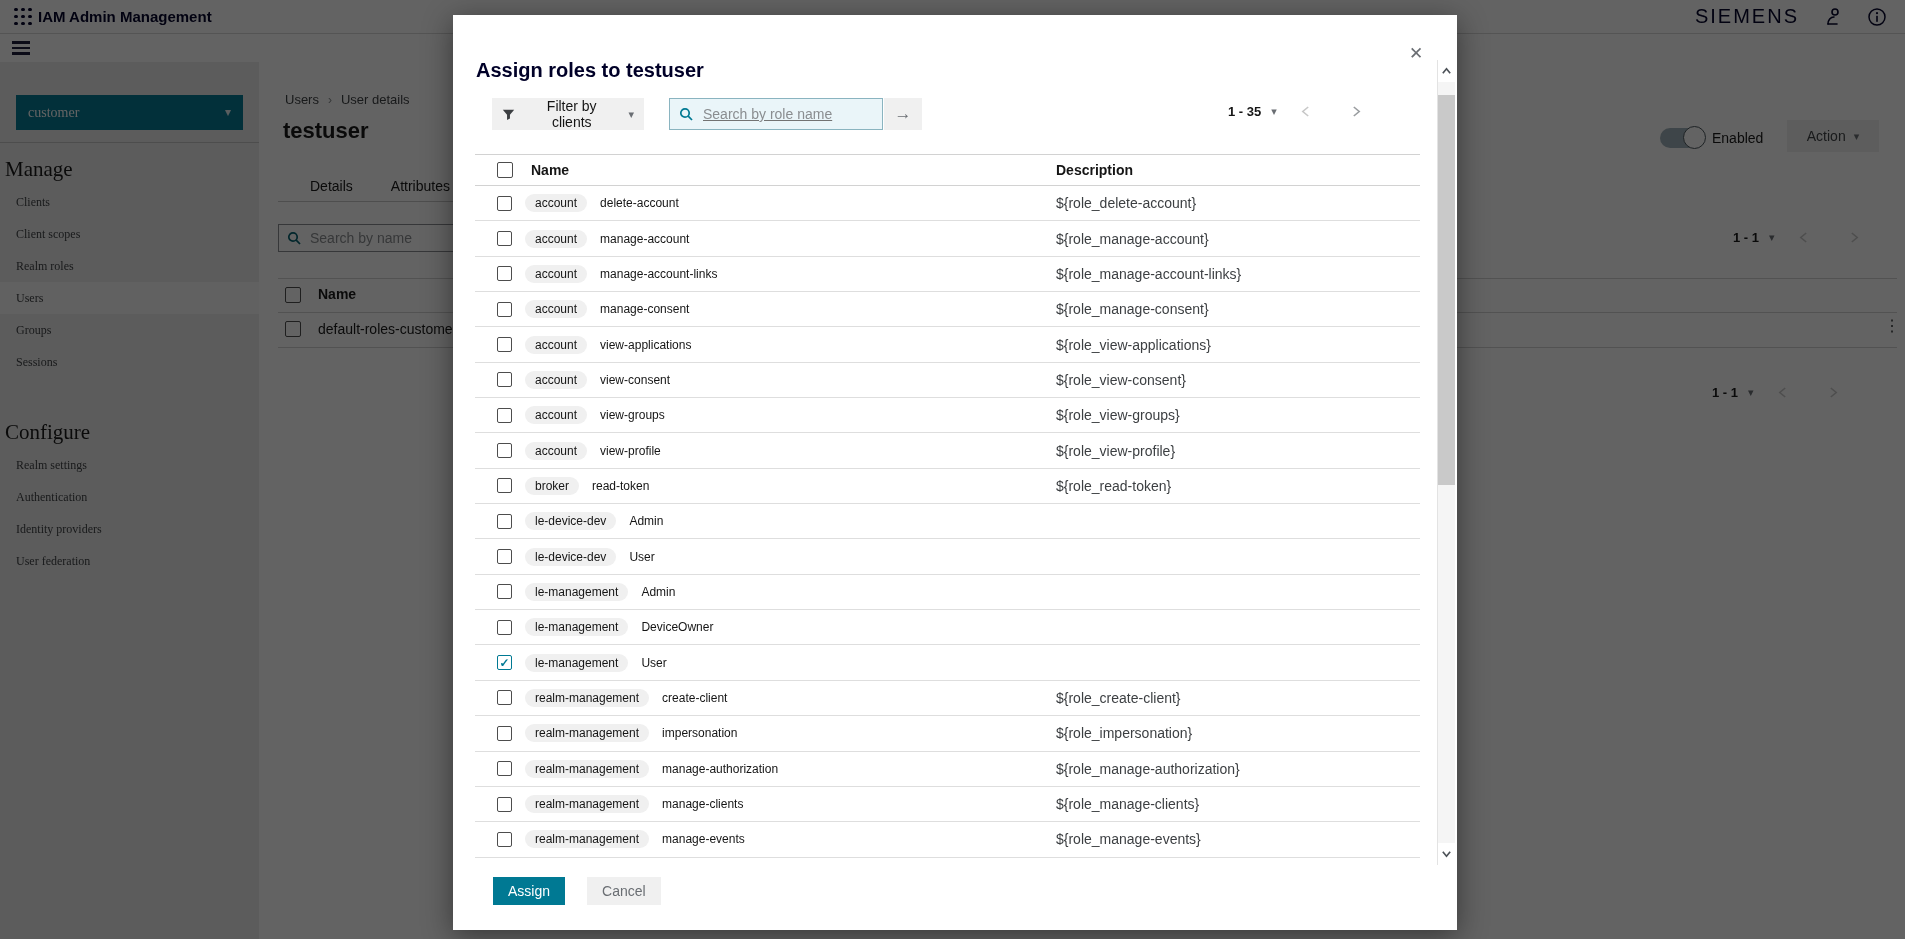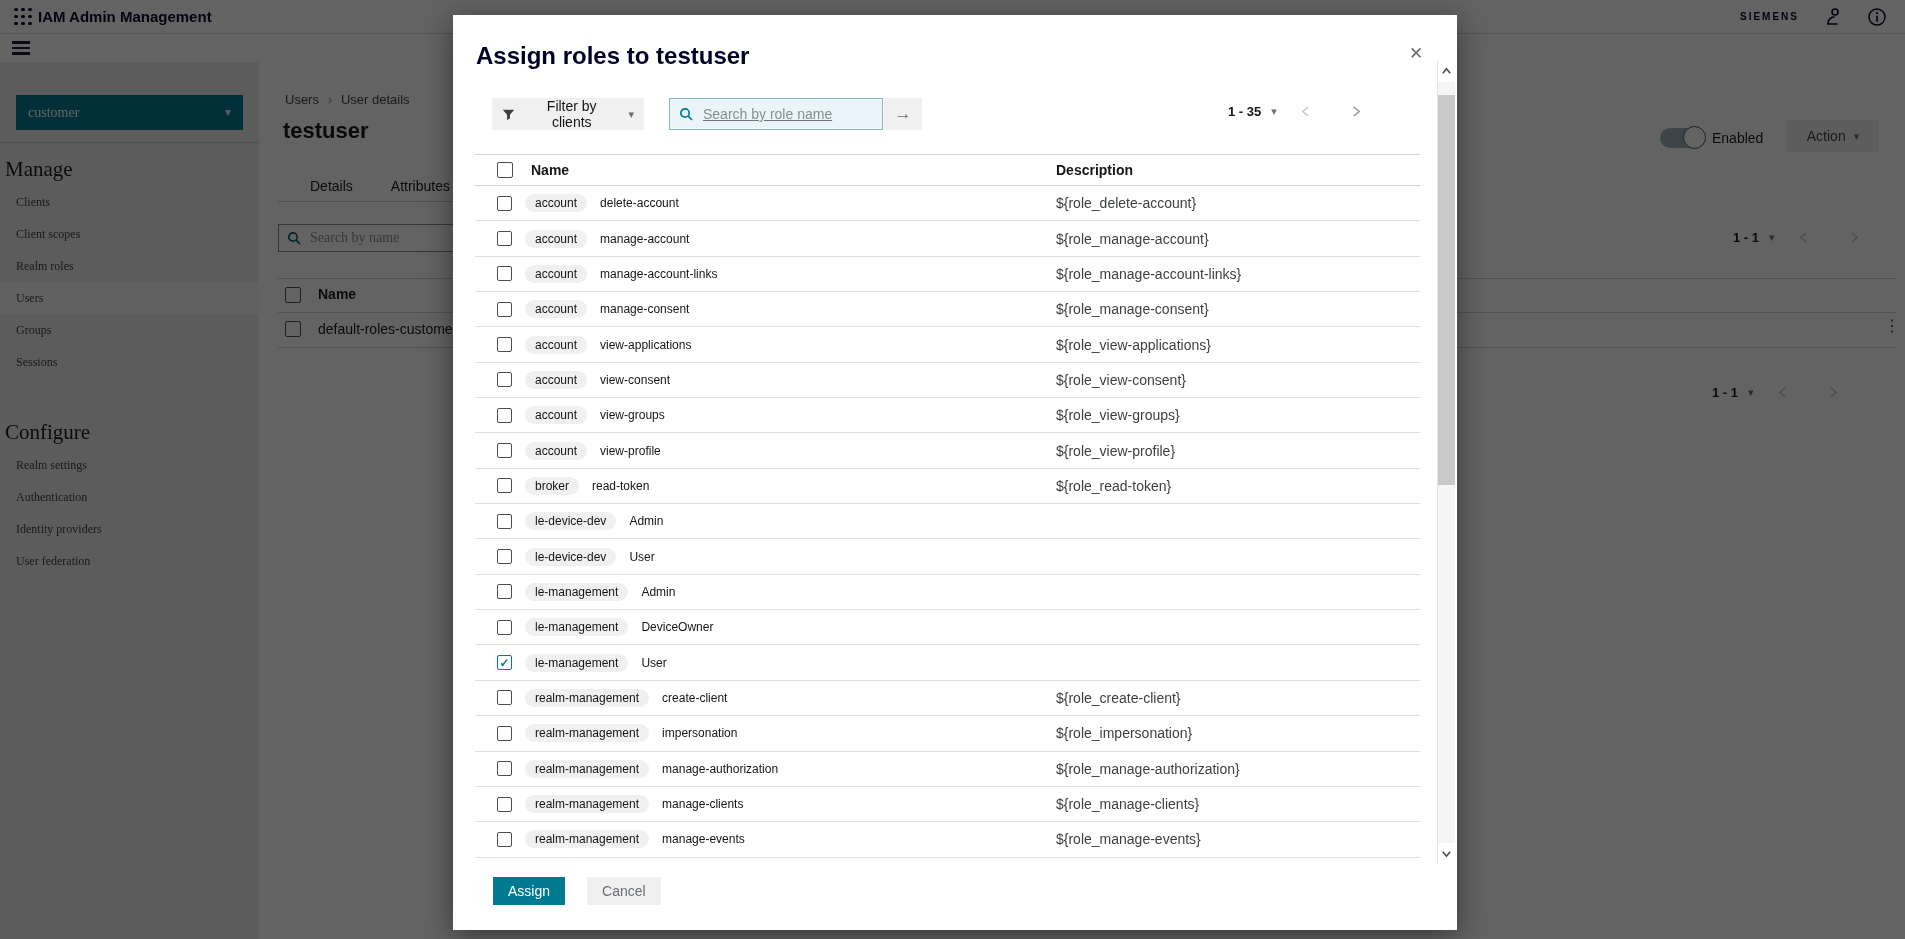--- a/index.html
+++ b/index.html
@@ -7,21 +7,21 @@
   *{box-sizing:border-box;}
 
   
   .topbar{position:absolute;left:0;top:0;width:1905px;height:34px;background:#fff;
     border-bottom:1px solid #d7d7d7;display:flex;align-items:center;z-index:1;}
   .grid-icon{margin-left:12px;width:22px;height:22px;display:grid;
     grid-template-columns:repeat(3,1fr);grid-template-rows:repeat(3,1fr);gap:3px;padding:2px;cursor:pointer;}
   .grid-icon span{width:3.5px;height:3.5px;border-radius:50%;background:var(--brand);}
   .app-title{margin-left:4px;font-size:15px;font-weight:bold;color:var(--brand);}
   .topbar-right{margin-left:auto;margin-right:18px;display:flex;align-items:center;gap:24px;}
-  .brand{font-size:10px;font-weight:bold;letter-spacing:2px;color:var(--brand);}
+  .brand{font-size:20px;font-weight:normal;letter-spacing:2px;color:var(--brand);}
   .tb-icon{width:20px;height:20px;color:var(--brand);cursor:pointer;}
 
   
   .subbar{position:absolute;left:0;top:34px;width:1905px;height:28px;background:#fff;z-index:1;}
   .hamburger{position:absolute;left:12px;top:7px;width:18px;height:14px;display:flex;
     flex-direction:column;justify-content:space-between;cursor:pointer;}
   .hamburger span{height:2.6px;background:#1a1a38;}
 
   
   .sidebar{position:absolute;left:0;top:62px;width:259px;height:877px;background:#ededed;z-index:1;font-family:Liberation Serif, serif;}
@@ -39,21 +39,21 @@
     display:flex;gap:9px;align-items:center;z-index:1;}
   .crumbs .sep{color:#8a8d90;font-size:12px;}
   .page-title{position:absolute;left:283px;top:118px;font-size:22px;font-weight:bold;z-index:1;}
   .tabs{position:absolute;left:310px;top:178px;display:flex;gap:38px;font-size:14px;z-index:1;}
   .tab{cursor:pointer;color:#151515;}
   .tabline{position:absolute;left:278px;top:201px;width:180px;border-bottom:1px solid #c9c9c9;z-index:1;}
 
   .search-box{position:absolute;left:278px;top:224px;width:222px;height:28px;border:1px solid #8a8d90;
     background:#fff;display:flex;align-items:center;padding:0 8px;gap:7px;z-index:1;}
   .search-box input{border:none;outline:none;flex:1;font-size:14px;color:#a16207;background:transparent;
-    font-family:Liberation Serif, serif;}
+    font-family:Liberation Sans, sans-serif;}
   .search-box input::placeholder{color:#8a8d90;}
   .mag{width:14px;height:14px;color:#00606e;flex:none;}
 
   .hline{position:absolute;left:278px;width:1619px;border-top:1px solid #d2d2d2;z-index:1;}
   .cb{width:16px;height:16px;border:1px solid #4d4d4d;border-radius:2px;background:#fff;display:inline-flex;
     align-items:center;justify-content:center;cursor:pointer;flex:none;}
   .cb.checked{border-color:var(--accent);color:var(--accent);font-weight:bold;font-size:12px;}
   .cb.checked::after{content:"✓";}
   .bg-cb-head{position:absolute;left:285px;top:287px;z-index:1;}
   .bg-col-name{position:absolute;left:318px;top:286px;font-weight:bold;font-size:14px;z-index:1;}
@@ -77,21 +77,21 @@
   .chev{width:9px;height:13px;color:#9a9da0;}
   .chev.dis{color:#c8c8c8;}
   .pager .gap{width:22px;}
   .pager-top{left:1733px;top:230px;}
   .pager-bottom{left:1712px;top:385px;}
 
   
   .backdrop{position:absolute;inset:0;background:rgba(3,3,3,0.62);z-index:50;}
   .modal{position:absolute;left:453px;top:15px;width:1004px;height:915px;background:#fff;z-index:100;
     box-shadow:0 6px 28px rgba(0,0,0,0.45);}
-  .m-title{position:absolute;left:23px;top:27px;font-size:24px;font-weight:bold;color:var(--brand);}
+  .m-title{position:absolute;left:23px;top:44px;font-size:20px;font-weight:bold;color:var(--brand);}
   .m-close{position:absolute;left:952px;top:24px;font-size:17px;color:#6a6e73;cursor:pointer;padding:4px;}
 
   .m-filter{position:absolute;left:39px;top:83px;width:152px;height:32px;background:#f0f0f0;border:none;
     display:flex;align-items:center;gap:16px;padding:0 10px;font-size:14px;color:#151515;cursor:pointer;
     font-family:"Liberation Sans",sans-serif;}
   .m-filter .caret{margin-left:auto;font-size:11px;color:#6a6e73;}
   .funnel{width:13px;height:13px;color:#3c3f42;flex:none;}
   .m-search{position:absolute;left:216px;top:83px;width:214px;height:32px;background:#eaf5f9;
     border:1px solid #8ab4c0;display:flex;align-items:center;gap:8px;padding:0 9px;}
   .m-search .mag{color:var(--accent);}

